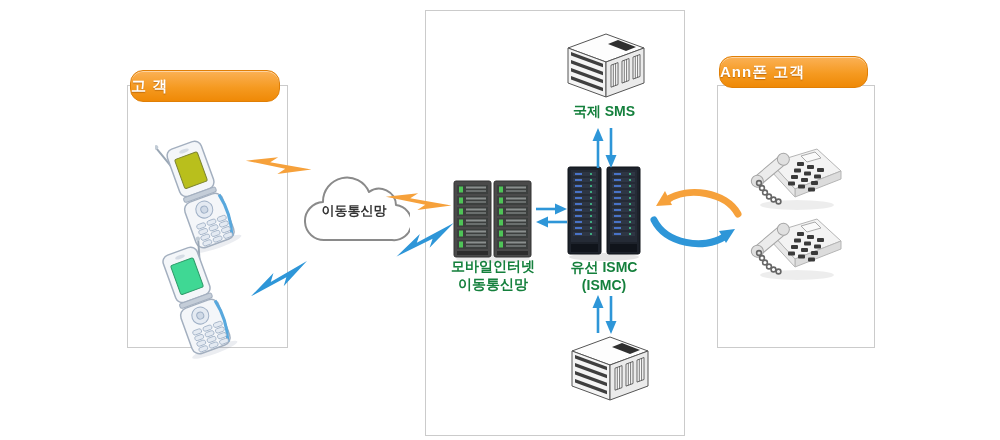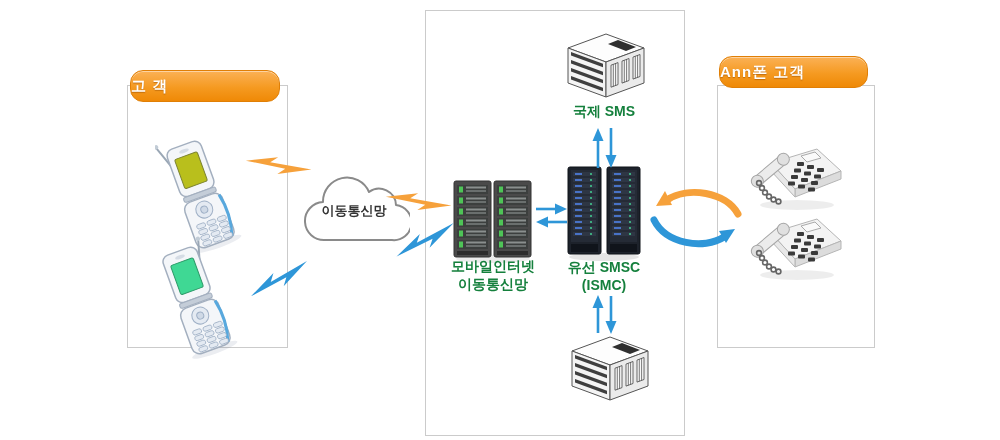--- a/index.html
+++ b/index.html
@@ -320,21 +320,21 @@
           <circle cx="63" cy="50" r="1.1"></circle>
         <circle cx="63" cy="56" r="1.1"></circle>
           <circle cx="63" cy="62" r="1.1"></circle>
           <circle cx="63" cy="68" r="1.1"></circle>
       </g>
     </g>
     <rect x="4" y="78" width="27" height="8" fill="#10141b"></rect>
     <rect x="43" y="78" width="27" height="8" fill="#10141b"></rect>
   </svg>
   <div class="node-label" style="left:544px;top:258px;">
-    <span style="display:block">유선 SMSC</span>
+    <span style="display:block">유선 ISMC</span>
     <span style="display:block">(ISMC)</span>
   </div>
 
   <svg class="sprite" style="left:745px;top:143px;" width="100" height="70" viewBox="0 0 100 70">
     <ellipse cx="52" cy="62" rx="37" ry="5" fill="rgba(0,0,0,0.07)"></ellipse>
     <polygon points="26,20 72,6 96,28 50,46" fill="#f3f3f3" stroke="#b5b5b5"></polygon>
     <polygon points="50,46 96,28 96,36 50,54" fill="#dcdcdc" stroke="#b5b5b5"></polygon>
     <polygon points="26,20 26,28 50,54 50,46" fill="#e8e8e8" stroke="#b5b5b5"></polygon>
     <polygon points="56,13 70,9 76,15 62,19" fill="#fafafa" stroke="#aaaaaa"></polygon>
     <g fill="#3a3a3a">

